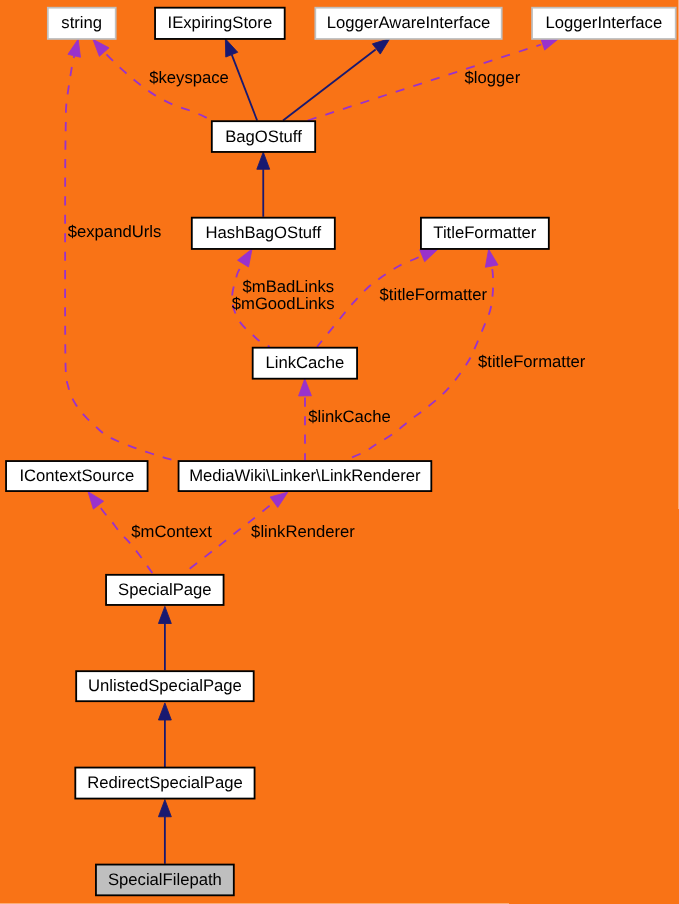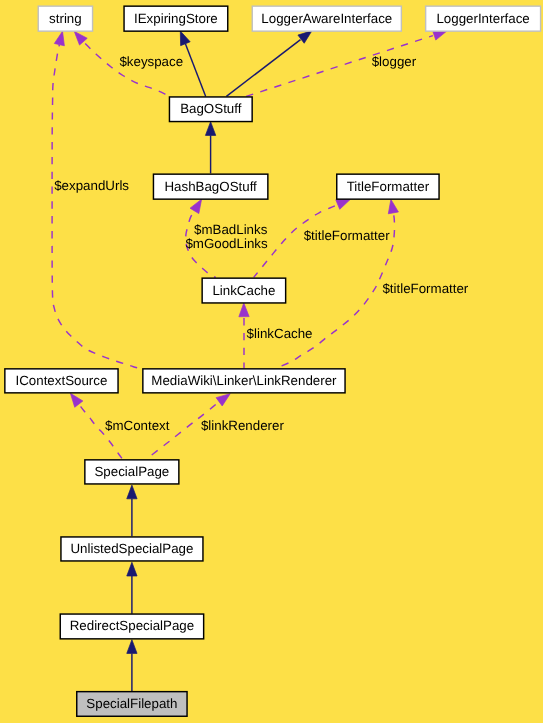--- a/index.html
+++ b/index.html
@@ -1,21 +1,21 @@
 <!DOCTYPE html>
 <html><head>
 <meta charset="utf-8">
 <title>SpecialFilepath Collaboration Diagram</title>
 <style>
   html,body{margin:0;padding:0;background:#ffffff;
             -webkit-font-smoothing:antialiased;
             text-rendering:geometricPrecision;}
   body{width:543px;height:723px;overflow:hidden;
        font-family:"Liberation Sans",sans-serif;font-size:13.33px;}
-  #diagram{position:relative;width:543px;height:723px;background:#fde047;text-decoration:underline;}
+  #diagram{position:relative;width:543px;height:723px;background:#f97316;text-decoration:underline;}
   #canvas{position:absolute;left:0;top:0;}
   .nodetext{font-family:"Liberation Sans",sans-serif;font-size:13.33px;fill:#000000;}
   .edgelabel{font-family:"Liberation Sans",sans-serif;font-size:13.33px;fill:#000000;}
 </style>
 </head>
 <body>
 
 <div id="diagram">
   <svg id="canvas" width="543" height="723" viewBox="0 0 543 723">
     <g id="edge-layer">

